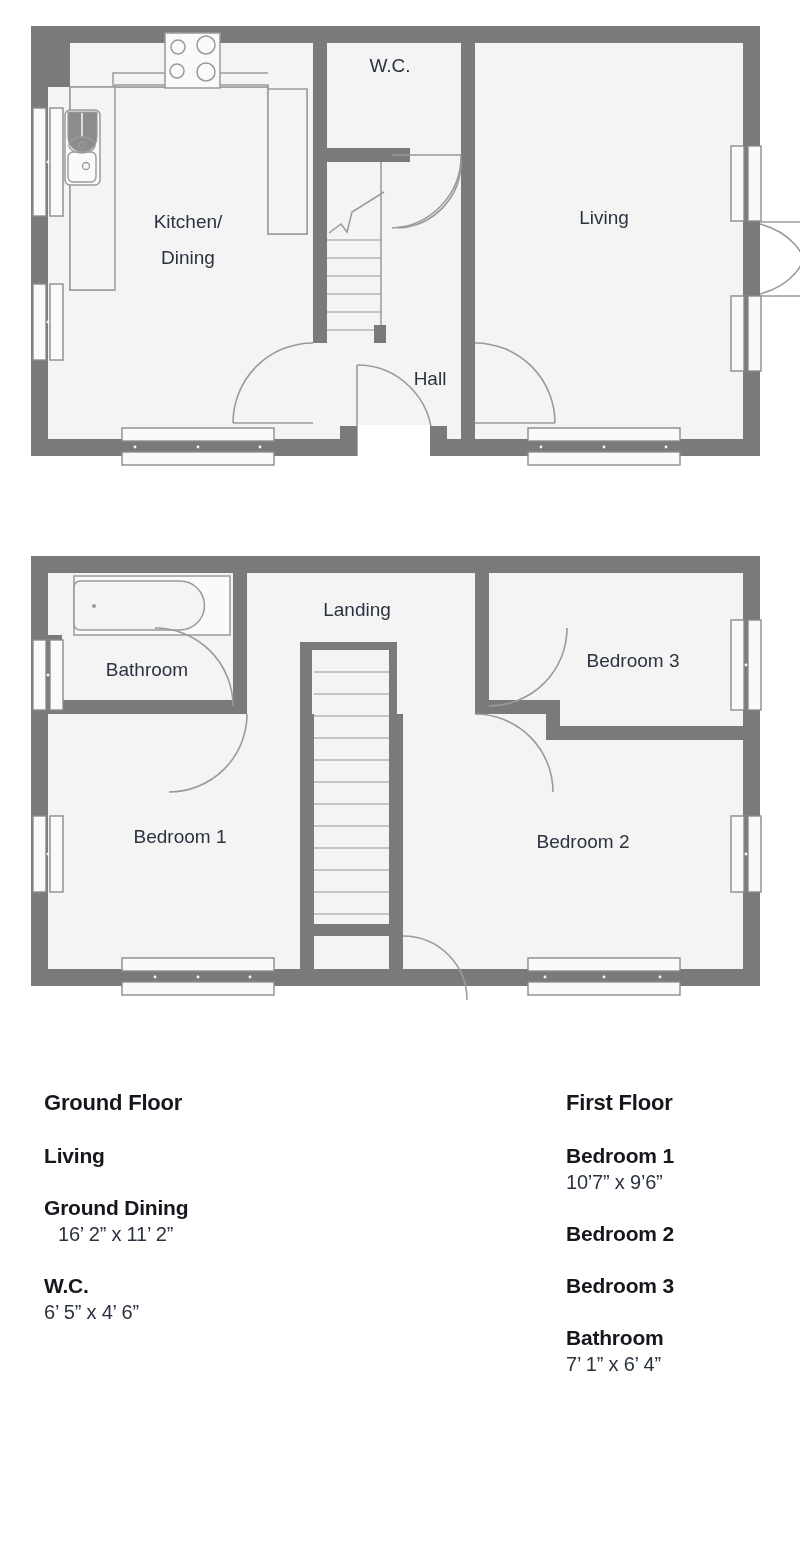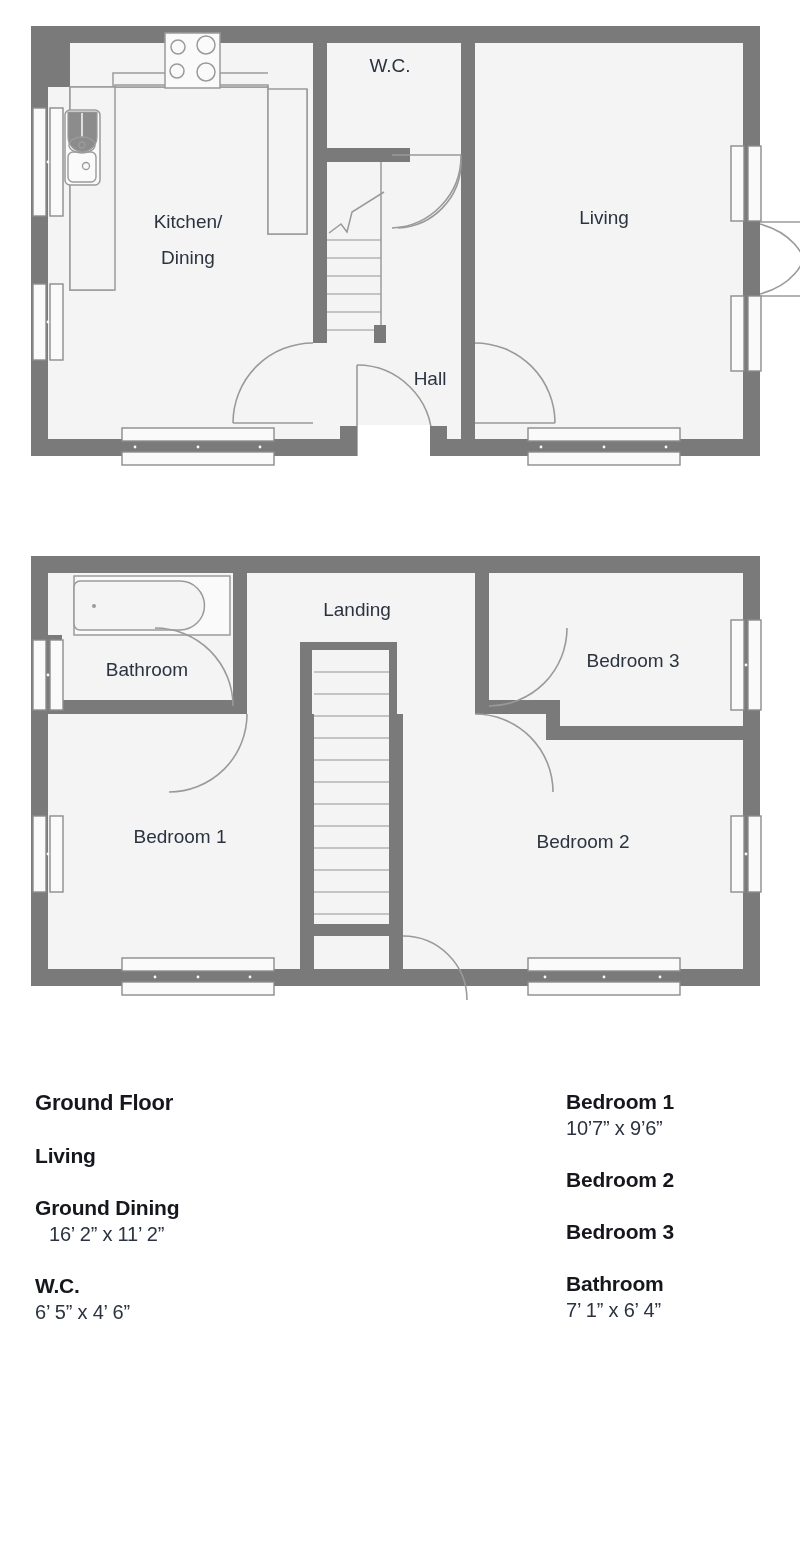--- a/index.html
+++ b/index.html
@@ -15,21 +15,21 @@
     font-family:"Liberation Sans", sans-serif;
     font-size:19px;
     fill:#2b3340;
     text-anchor:middle;
   }
   .legend{
     position:absolute;
     left:0;top:1090px;width:800px;
     display:flex;
   }
-  .legend-col{width:400px;padding-left:35px;box-sizing:border-box;}
+  .legend-col{width:400px;padding-left:44px;box-sizing:border-box;}
   .legend-col.right{padding-left:566px;width:800px;position:absolute;left:0;top:0;}
   .col-title{
     font-size:22px;font-weight:bold;color:#15171c;
     margin:0 0 28px 0;letter-spacing:-0.2px;
   }
   .entry{margin:0 0 28px 0;}
   .entry-name{
     font-size:21px;font-weight:bold;color:#15171c;
     margin:0 0 3px 0;letter-spacing:-0.2px;
   }
@@ -331,20 +331,21 @@
       <p class="entry-dims">16’ 2” x 11’ 2”</p>
     </div>
 
     <div class="entry">
       <p class="entry-name">W.C.</p>
       <p class="entry-dims">6’ 5” x 4’ 6”</p>
     </div>
   </div>
 
   <div class="legend-col right">
+    <p class="col-title">First Floor</p>
 
     <div class="entry">
       <p class="entry-name">Bedroom 1</p>
       <p class="entry-dims">10’7” x 9’6”</p>
     </div>
 
     <div class="entry">
       <p class="entry-name">Bedroom 2</p>
     </div>
 

